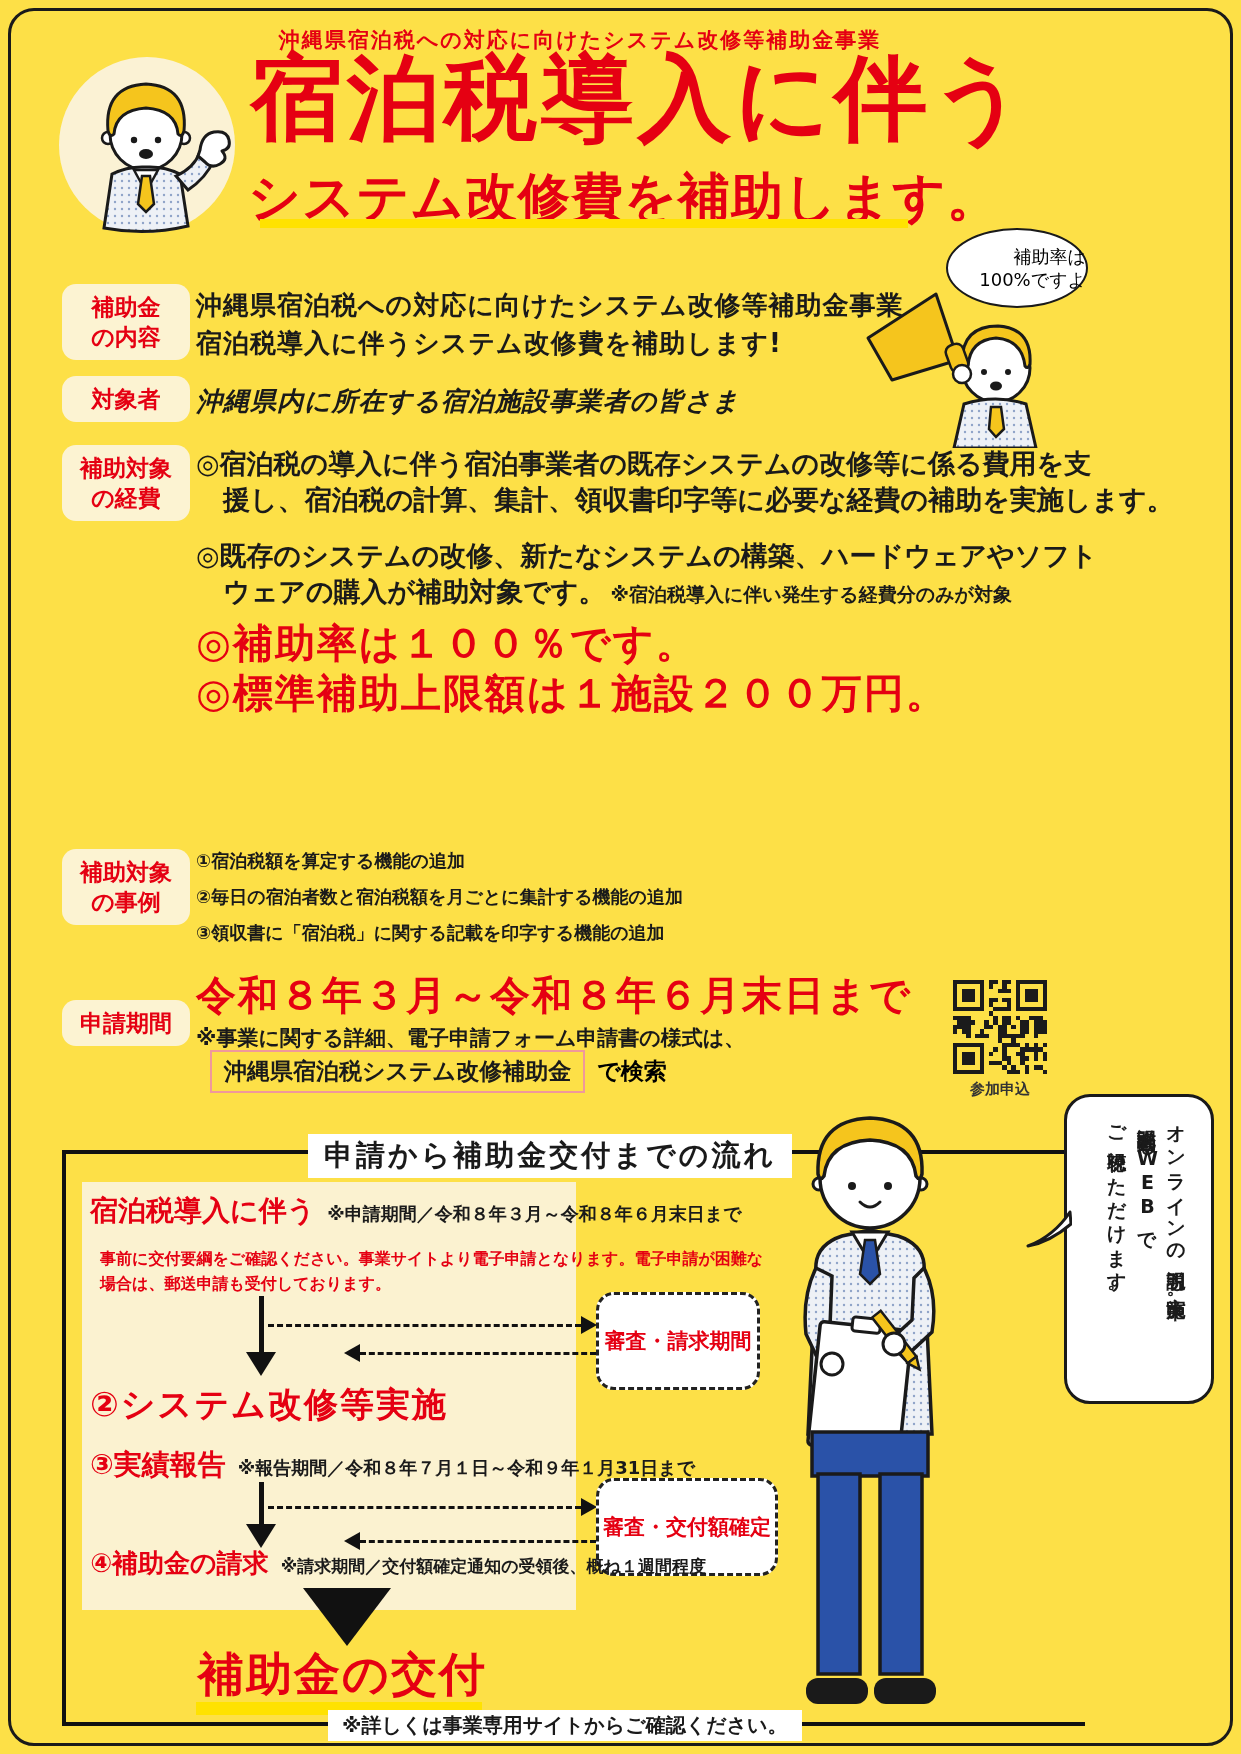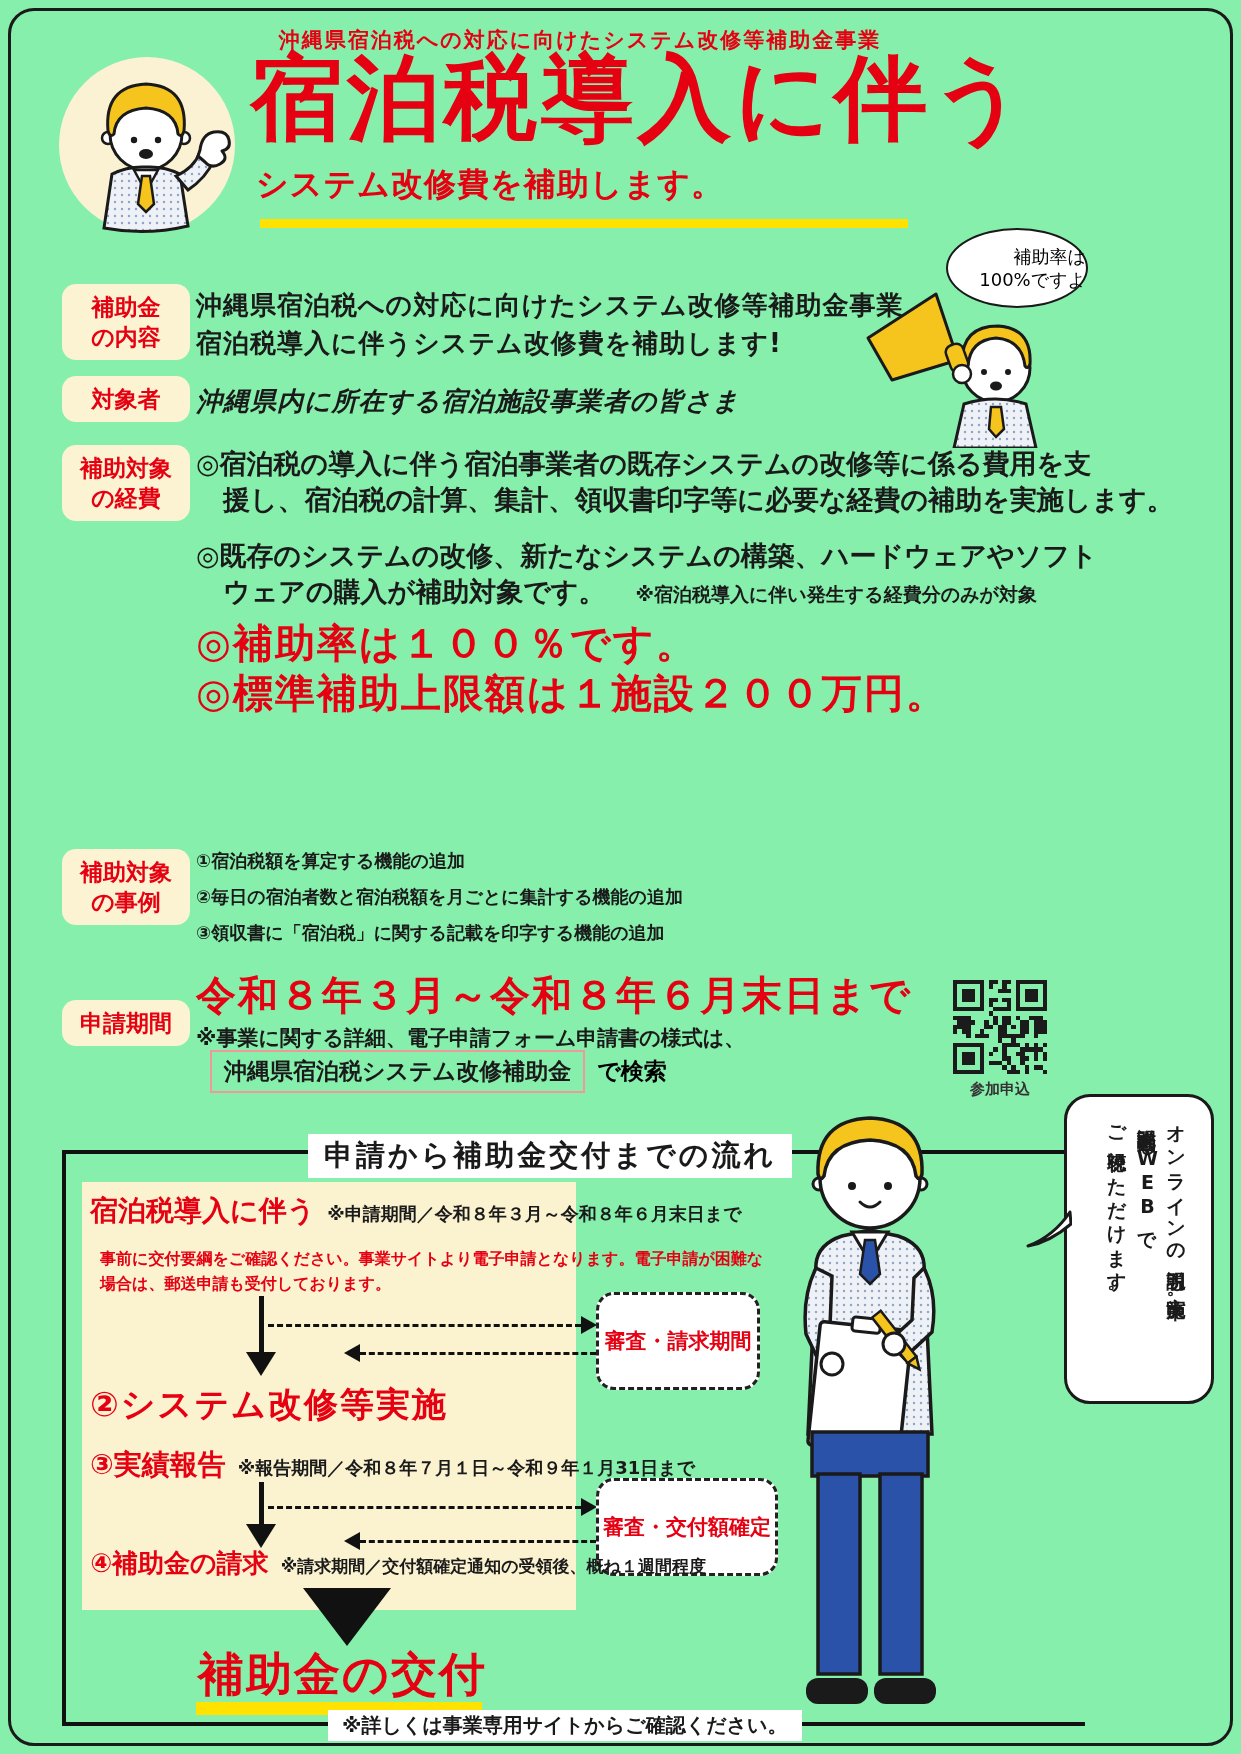--- a/index.html
+++ b/index.html
@@ -1,37 +1,37 @@
 <!DOCTYPE html>
 <html style="--red: #e50012; --yellow: #ffe200; --cream: #fcf3d2; --flow_cream: #fbf2d0; --accent_yellow: #f5c51d; --blue: #2a52a8;"><head>
 <meta charset="utf-8">
 <style>
   * { margin:0; padding:0; box-sizing:border-box; }
   html,body { background:#888; }
   body { font-family:"DejaVu Sans", sans-serif; }
-  .page { position:relative; width:1241px; height:1754px; background:#86efac; overflow:hidden; margin:0 auto; }
+  .page { position:relative; width:1241px; height:1754px; background:#fde047; overflow:hidden; margin:0 auto; }
   .page-border { position:absolute; inset:8px; border:3px solid #1a1a1a; border-radius:26px; pointer-events:none; z-index:0; }
   .abs { position:absolute; }
 
   
   .tagline { top:26px; left:0; width:1160px; text-align:center; color:var(--red); font-weight:800; font-size:21px; letter-spacing:2px; }
   .title1 { top:44px; left:250px; color:var(--red); font-weight:800; font-size:93px; letter-spacing:4px; line-height:1.18; }
-  .title2 { top:163px; left:256px; color:var(--red); font-weight:800; font-size:32px; letter-spacing:1px; }
+  .title2 { top:163px; left:248px; color:var(--red); font-weight:800; font-size:52px; letter-spacing:1px; }
   .title-underline { top:219px; left:260px; width:648px; height:9px; background:var(--yellow); }
 
   
   .sec-label { left:62px; width:128px; background:var(--cream); border-radius:14px; color:var(--red);
                font-weight:800; font-size:23px; line-height:30px; text-align:center; padding:8px 0; white-space:pre-line; }
   .body-text { color:#1a1a1a; font-weight:700; }
 
   .naiyo-text { top:286px; left:196px; font-size:26px; line-height:38px; letter-spacing:1px; }
   .taisho-text { top:384px; left:196px; font-size:26px; letter-spacing:1px;font-style:italic; }
   .keihi-para { left:196px; font-size:27px; line-height:36px; }
   .keihi-para .indent { padding-left:27px; }
-  .inline-note { font-size:19px; font-weight:600; margin-left:30px; }
+  .inline-note { font-size:19px; font-weight:600; margin-left:5px; }
   .hl { left:196px; color:var(--red); font-weight:800; font-size:40px; letter-spacing:2px; }
   .jirei-items { top:843px; left:196px; font-size:18px; line-height:36px; }
   .period { top:968px; left:196px; color:var(--red); font-weight:800; font-size:40px; letter-spacing:2px; }
   .kikan-note { top:1024px; left:196px; font-size:21px; }
   .search-row { top:1050px; left:210px; display:flex; align-items:center; }
   .search-box { border:2px solid #f0989b; padding:4px 12px; font-size:23px; font-weight:700; color:#1a1a1a; }
   .search-suffix { font-size:23px; font-weight:700; margin-left:12px; }
 
   
   .qr { top:980px; left:953px; width:94px; height:94px; }

